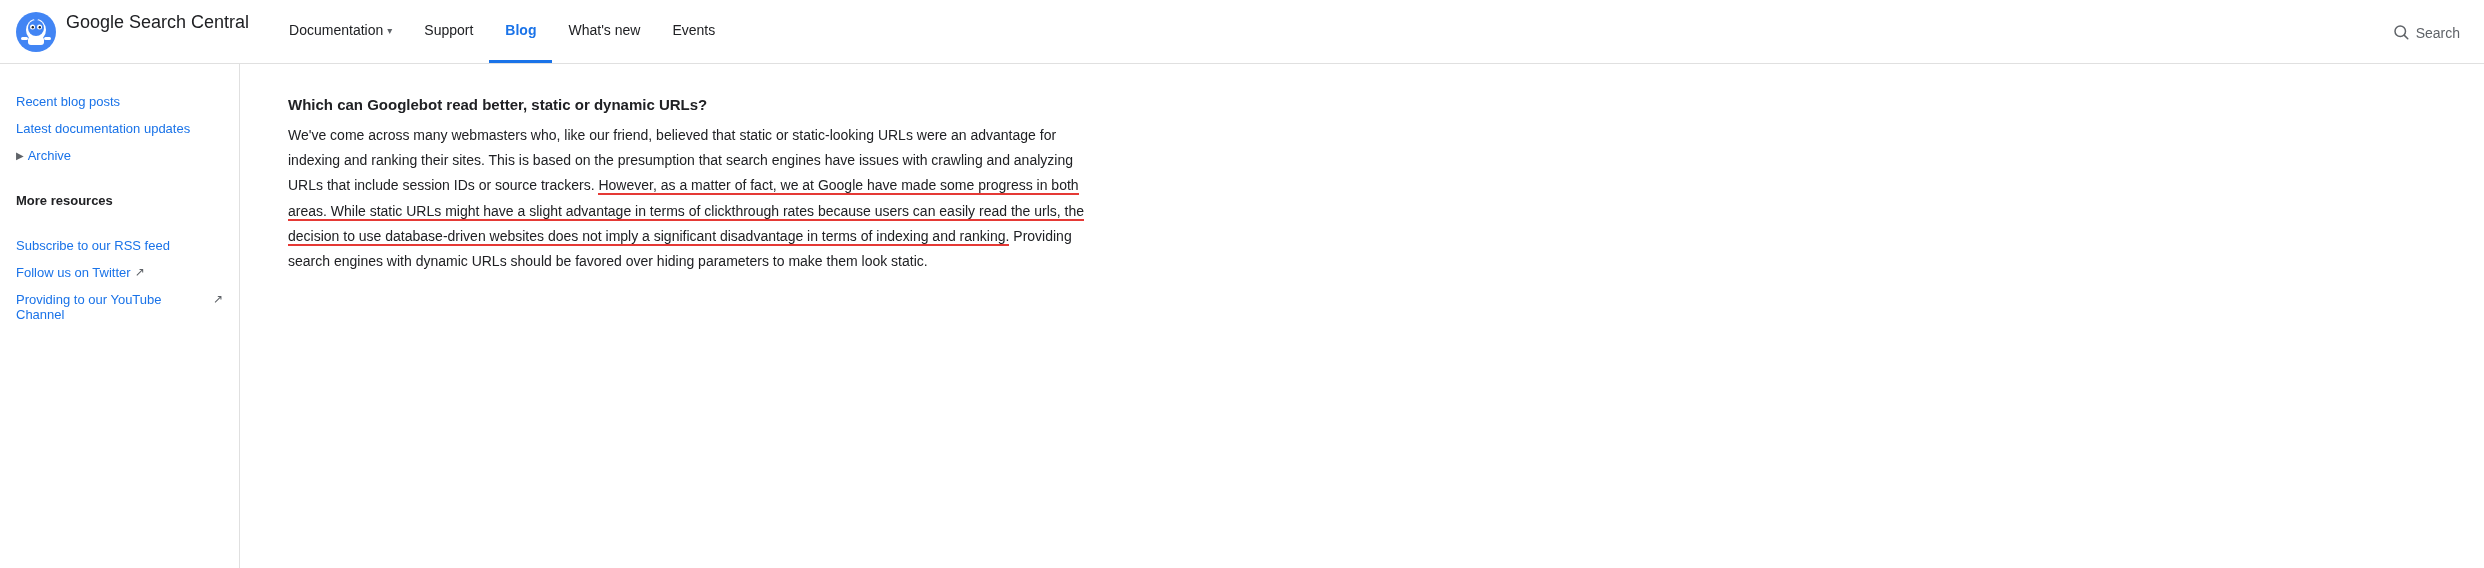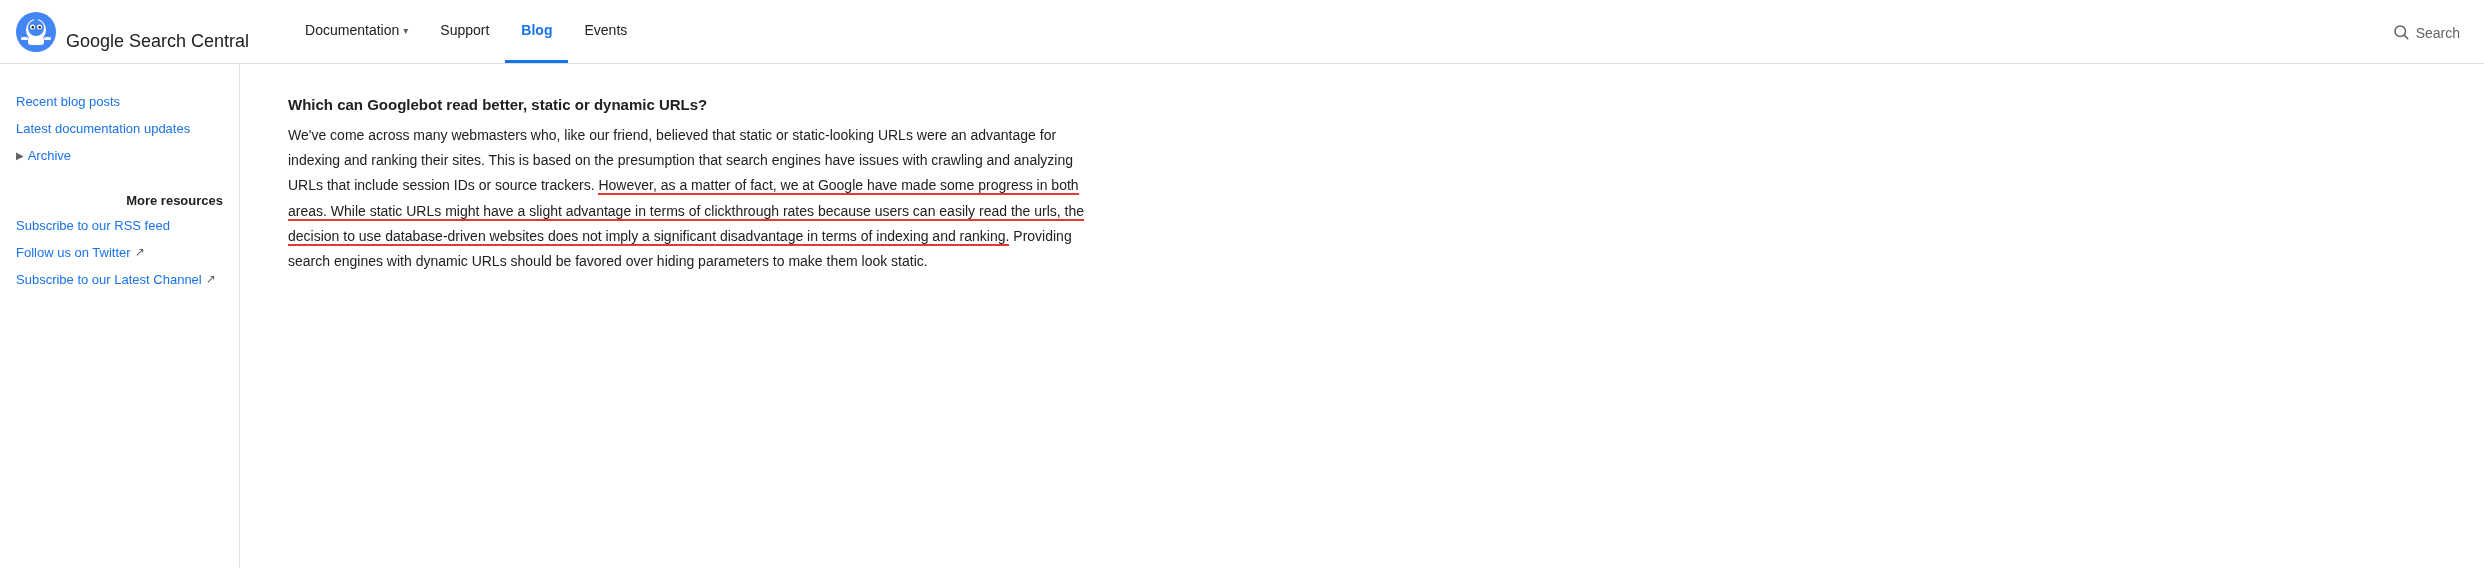--- a/index.html
+++ b/index.html
@@ -10,23 +10,23 @@
       display: flex;
       align-items: center;
       height: 64px;
       border-bottom: 1px solid #e0e0e0;
       padding: 0 16px;
       position: relative;
       gap: 0;
     }
     .logo-area {
       display: flex;
-      align-items: flex-end;
+      align-items: flex-start;
       gap: 10px;
-      margin-right: 40px;
+      margin-right: 24px;
       text-decoration: none;
     }
     .logo-icon {
       width: 40px;
       height: 40px;
     }
     .logo-text {
       font-size: 18px;
       color: #202124;
       font-weight: 400;
@@ -110,22 +110,21 @@
       padding: 6px 0;
       font-size: 13px;
       color: #1a73e8;
       cursor: pointer;
     }
     .sidebar-arrow { font-size: 10px; color: #5f6368; }
     .sidebar-heading {
       font-size: 13px;
       font-weight: 600;
       color: #202124;
-      margin-bottom: 4px;
-      text-align: right;
+      margin-bottom: 24px;
     }
     .sidebar-link-external {
       display: flex;
       gap: 4px;
       padding: 6px 0;
       font-size: 13px;
       color: #1a73e8;
       text-decoration: none;
       cursor: pointer;
     }
@@ -186,20 +185,23 @@
   <div class="nav-links">
     <a class="nav-item">
       <span>Documentation</span>
       <span class="chevron">▾</span>
     </a>
     <a class="nav-item">
       <span>Support</span>
     </a>
     <a class="nav-item active">
       <span>Blog</span>
+    </a>
+    <a class="nav-item">
+      <span>What's new</span>
     </a>
     <a class="nav-item">
       <span>Events</span>
     </a>
   </div>
 
   <div class="search-area">
     <svg class="search-icon-svg" viewBox="0 0 24 24" fill="none" xmlns="http://www.w3.org/2000/svg">
       <circle cx="11" cy="11" r="7" stroke="#5f6368" stroke-width="2"></circle>
       <line x1="16.5" y1="16.5" x2="21" y2="21" stroke="#5f6368" stroke-width="2" stroke-linecap="round"></line>
@@ -221,21 +223,21 @@
     </div>
 
     <div class="sidebar-section">
       <div class="sidebar-heading">More resources</div>
       <a class="sidebar-link">Subscribe to our RSS feed</a>
       <a class="sidebar-link-external">
         <span>Follow us on Twitter</span>
         <span class="external-icon">↗</span>
       </a>
       <a class="sidebar-link-external">
-        <span>Subscribe to our Latest Channel</span>
+        <span>Providing to our YouTube Channel</span>
         <span class="external-icon">↗</span>
       </a>
     </div>
   </aside>
 
   <main class="main-content">
     <p class="article-question">Which can Googlebot read better, static or dynamic URLs?</p>
     <p class="article-paragraph">
       <span>We've come across many webmasters who, like our friend, believed that static or static-looking URLs were an advantage for indexing and ranking their sites. This is based on the presumption that search engines have issues with crawling and analyzing URLs that include session IDs or source trackers. </span><span class="highlighted-text">However, as a matter of fact, we at Google have made some progress in both areas. While static URLs might have a slight advantage in terms of clickthrough rates because users can easily read the urls, the decision to use database-driven websites does not imply a significant disadvantage in terms of indexing and ranking.</span><span> Providing search engines with dynamic URLs should be favored over hiding parameters to make them look static.</span>
     </p>

